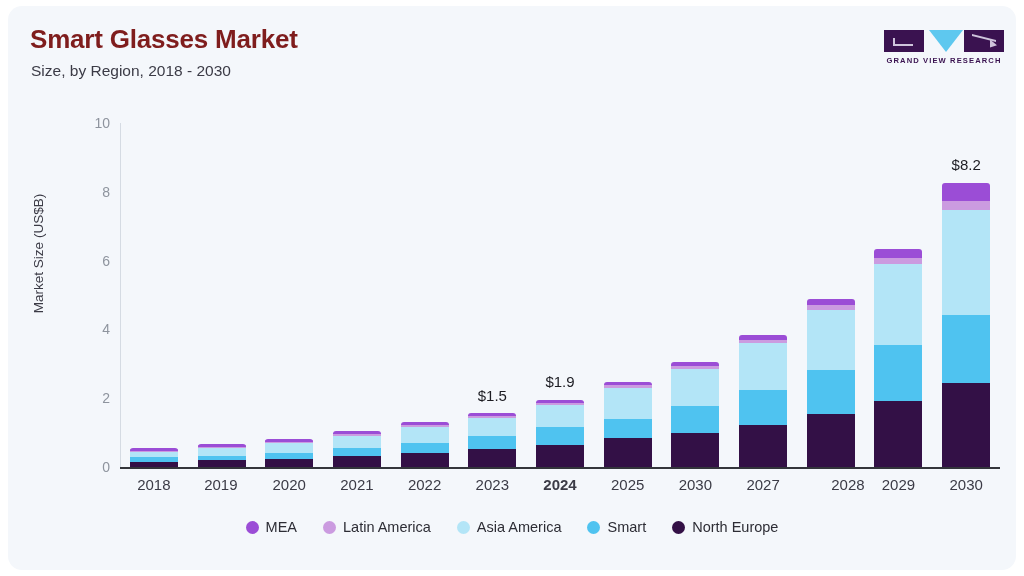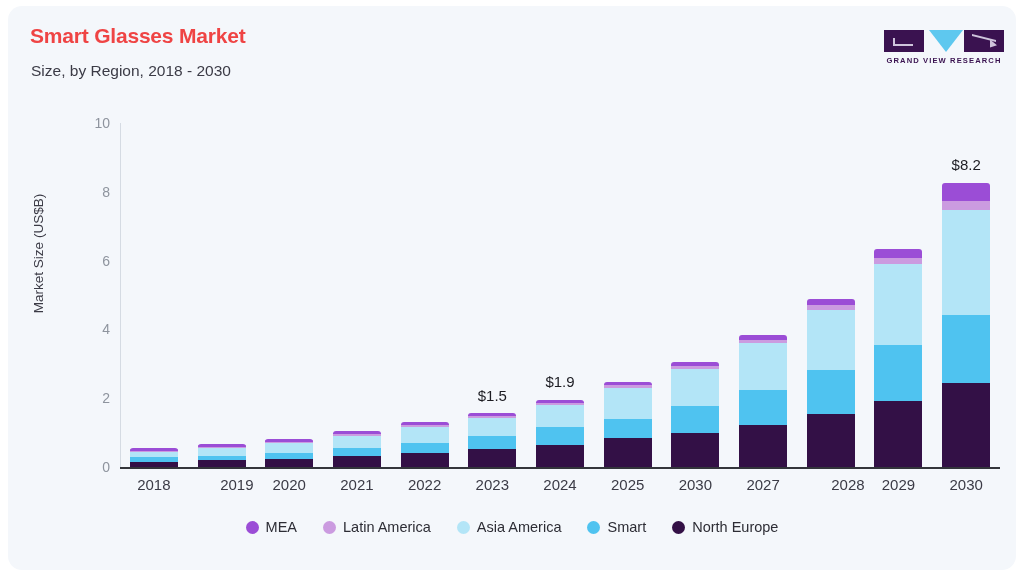--- a/index.html
+++ b/index.html
@@ -12,21 +12,21 @@
   #card {
     position: absolute;
     left: 8px; top: 6px;
     width: 1008px; height: 564px;
     background: #f4f7fb;
     border-radius: 14px;
   }
   
   #title {
     position: absolute; left: 22px; top: 18px;
-    font-size: 21px; font-weight: bold; color: #ef4444;
+    font-size: 26px; font-weight: bold; color: #7f1d1d;
     letter-spacing: -0.2px;
   }
   #subtitle {
     position: absolute; left: 23px; top: 56px;
     font-size: 15.5px; color: #3b3b46;
   }
   
   #logo { position: absolute; left: 876px; top: 24px; width: 120px; height: 36px; }
   .logo-sq {
     position: absolute; top: 0; width: 40px; height: 22px;
@@ -252,25 +252,25 @@
       <div class="legend-item">
         <span class="legend-dot" style="background: rgb(79, 195, 240);"></span>
         <span class="legend-text">Smart</span>
       </div>
       <div class="legend-item">
         <span class="legend-dot" style="background: rgb(51, 16, 70);"></span>
         <span class="legend-text">North Europe</span>
       </div>
     </div>
 <div class="xtick" style="left: 112px; width: 67.6923px;">2018</div>
-    <div class="xtick" style="left: 195px; width: 67.6923px;">2019</div>
+    <div class="xtick" style="left: 179px; width: 67.6923px;">2019</div>
     <div class="xtick" style="left: 247.385px; width: 67.6923px;">2020</div>
     <div class="xtick" style="left: 315.077px; width: 67.6923px;">2021</div>
     <div class="xtick" style="left: 382.769px; width: 67.6923px;">2022</div>
     <div class="xtick" style="left: 450.462px; width: 67.6923px;">2023</div>
-    <div class="xtick" style="left: 518.154px; width: 67.6923px;">2024</div>
+    <div class="xtick" style="left: 518.154px; width: 67.6923px; font-weight: bold;">2024</div>
     <div class="xtick" style="left: 585.846px; width: 67.6923px;">2025</div>
     <div class="xtick" style="left: 653.538px; width: 67.6923px;">2030</div>
     <div class="xtick" style="left: 721.231px; width: 67.6923px;">2027</div>
     <div class="xtick" style="left: 788.923px; width: 67.6923px; text-align: right;">2028</div>
     <div class="xtick" style="left: 856.615px; width: 67.6923px;">2029</div>
     <div class="xtick" style="left: 924.308px; width: 67.6923px;">2030</div>
   </div>
 
 </body></html>

